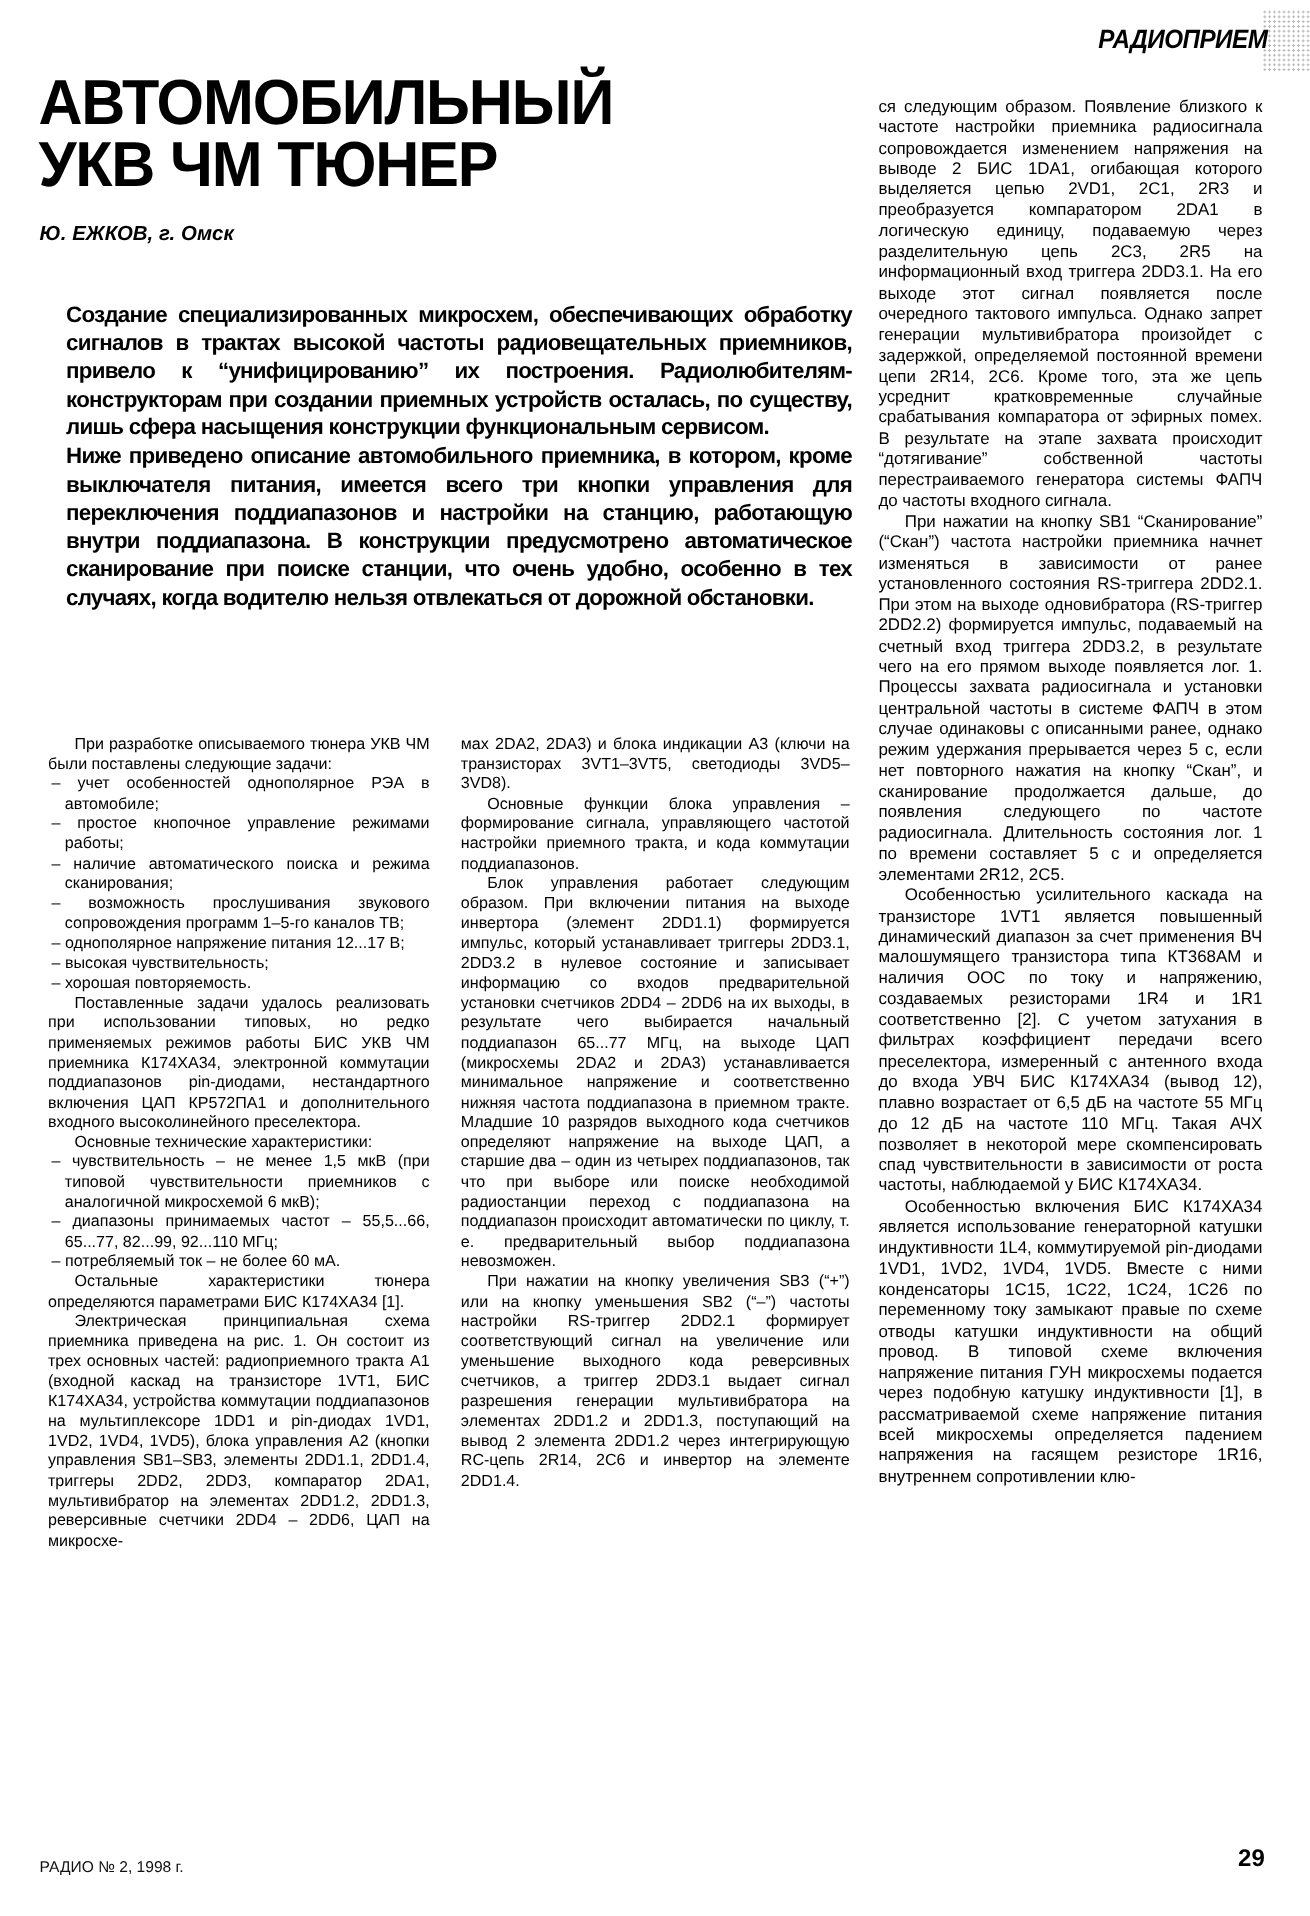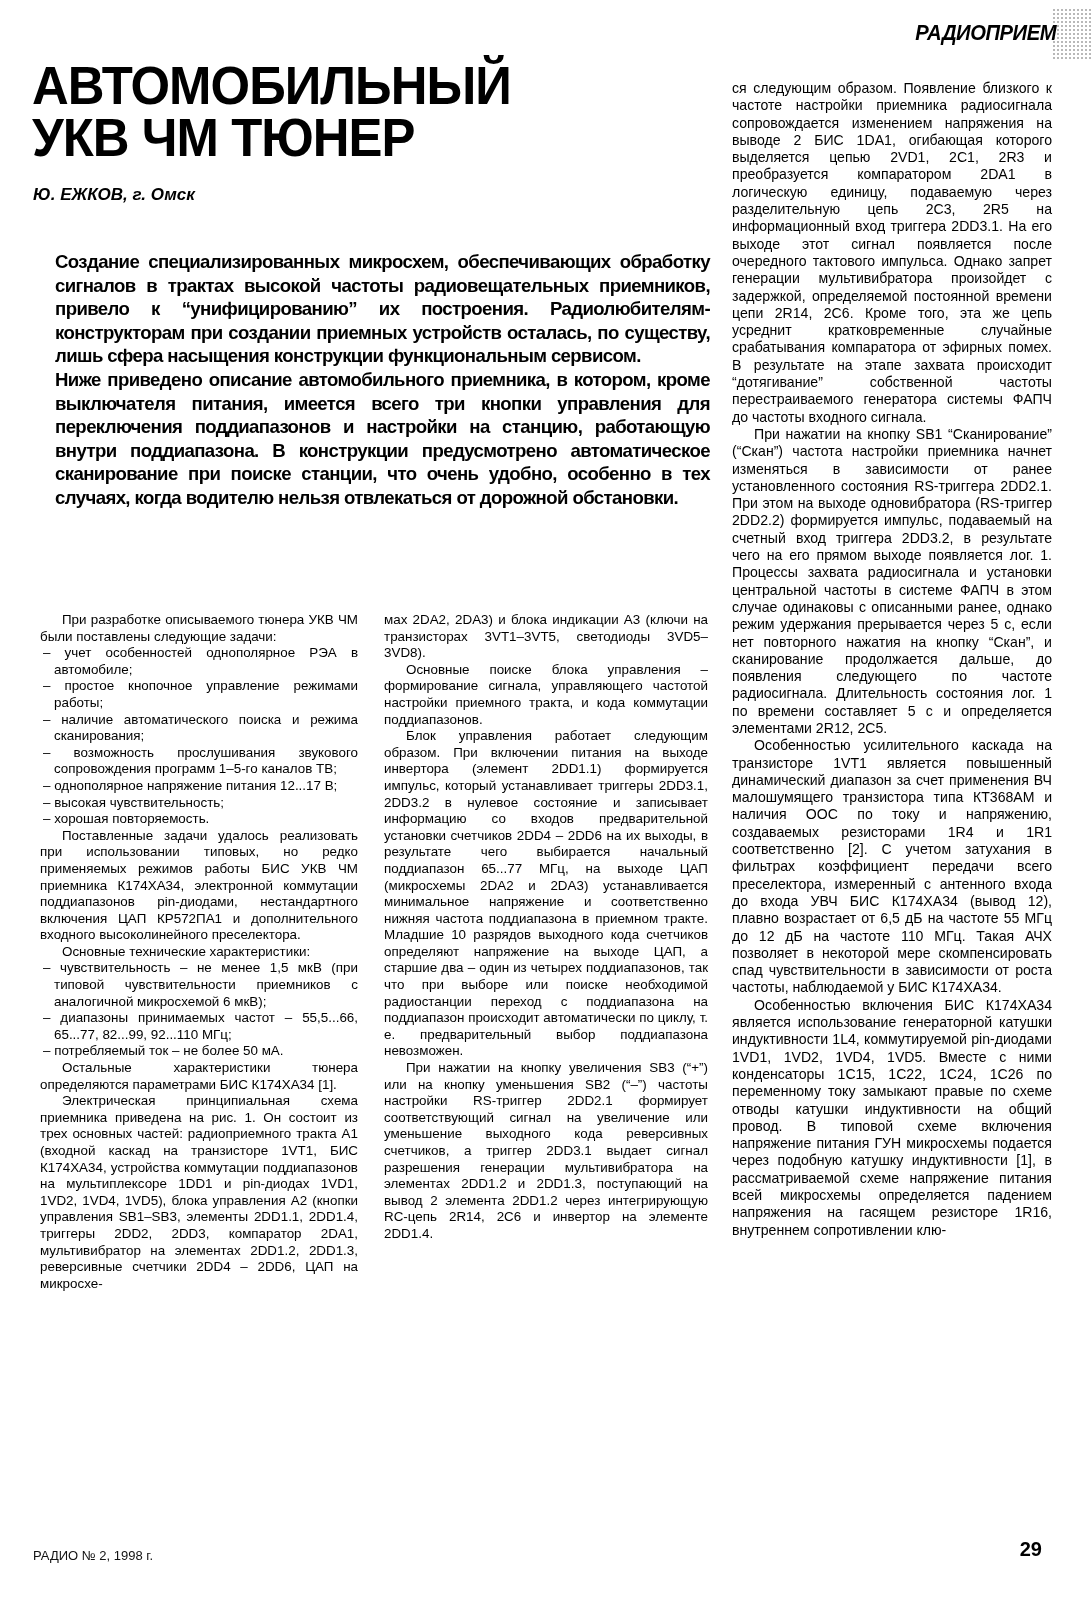--- a/index.html
+++ b/index.html
@@ -44,21 +44,21 @@
   .col ul { list-style: none; margin: 0; padding: 0; }
   .col li { padding-left: 14px; text-indent: -11px; text-align: justify; }
   .col li::before { content: "– "; }
   .col1 { left: 40px; top: 612px; width: 318px; }
   .col2 { left: 384px; top: 612px; width: 324px; }
   .col3 { left: 732px; top: 80px; width: 320px; font-size: 14.1px; line-height: 17.3px; }
   .footer-issue {
     position: absolute; left: 33px; top: 1548px; font-size: 13px; color: #111;
   }
   .page-number {
-    position: absolute; right: 50px; top: 1538px; font-size: 20px; font-weight: bold; color: #000;
+    position: absolute; right: 38px; top: 1538px; font-size: 20px; font-weight: bold; color: #000;
   }
 </style>
 </head>
 <body>
 
 <div class="section-dots"></div>
 <div class="section-label">РАДИОПРИЕМ</div>
 
 <div class="title">
   <div>АВТОМОБИЛЬНЫЙ</div>
@@ -81,29 +81,29 @@
     <li>возможность прослушивания звукового сопровождения программ 1–5-го каналов ТВ;</li>
     <li>однополярное напряжение питания 12...17 В;</li>
     <li>высокая чувствительность;</li>
     <li>хорошая повторяемость.</li>
   </ul>
   <p>Поставленные задачи удалось реализовать при использовании типовых, но редко применяемых режимов работы БИС УКВ ЧМ приемника К174ХА34, электронной коммутации поддиапазонов pin-диодами, нестандартного включения ЦАП КР572ПА1 и дополнительного входного высоколинейного преселектора.</p>
   <p>Основные технические характеристики:</p>
   <ul>
     <li>чувствительность – не менее 1,5 мкВ (при типовой чувствительности приемников с аналогичной микросхемой 6 мкВ);</li>
     <li>диапазоны принимаемых частот – 55,5...66, 65...77, 82...99, 92...110 МГц;</li>
-    <li>потребляемый ток – не более 50 мА.</li>
+    <li>потребляемый ток – не более 60 мА.</li>
   </ul>
   <p>Остальные характеристики тюнера определяются параметрами БИС К174ХА34 [1].</p>
   <p>Электрическая принципиальная схема приемника приведена на рис. 1. Он состоит из трех основных частей: радиоприемного тракта А1 (входной каскад на транзисторе 1VT1, БИС К174ХА34, устройства коммутации поддиапазонов на мультиплексоре 1DD1 и pin-диодах 1VD1, 1VD2, 1VD4, 1VD5), блока управления А2 (кнопки управления SB1–SB3, элементы 2DD1.1, 2DD1.4, триггеры 2DD2, 2DD3, компаратор 2DA1, мультивибратор на элементах 2DD1.2, 2DD1.3, реверсивные счетчики 2DD4 – 2DD6, ЦАП на микросхе-</p>
 </div>
 
 <div class="col col2">
   <p class="noind">мах 2DA2, 2DA3) и блока индикации А3 (ключи на транзисторах 3VT1–3VT5, светодиоды 3VD5–3VD8).</p>
-  <p>Основные поиске блока управления – формирование сигнала, управляющего частотой настройки приемного тракта, и кода коммутации поддиапазонов.</p>
+  <p>Основные функции блока управления – формирование сигнала, управляющего частотой настройки приемного тракта, и кода коммутации поддиапазонов.</p>
   <p>Блок управления работает следующим образом. При включении питания на выходе инвертора (элемент 2DD1.1) формируется импульс, который устанавливает триггеры 2DD3.1, 2DD3.2 в нулевое состояние и записывает информацию со входов предварительной установки счетчиков 2DD4 – 2DD6 на их выходы, в результате чего выбирается начальный поддиапазон 65...77 МГц, на выходе ЦАП (микросхемы 2DA2 и 2DA3) устанавливается минимальное напряжение и соответственно нижняя частота поддиапазона в приемном тракте. Младшие 10 разрядов выходного кода счетчиков определяют напряжение на выходе ЦАП, а старшие два – один из четырех поддиапазонов, так что при выборе или поиске необходимой радиостанции переход с поддиапазона на поддиапазон происходит автоматически по циклу, т. е. предварительный выбор поддиапазона невозможен.</p>
   <p>При нажатии на кнопку увеличения SB3 (“+”) или на кнопку уменьшения SB2 (“–”) частоты настройки RS-триггер 2DD2.1 формирует соответствующий сигнал на увеличение или уменьшение выходного кода реверсивных счетчиков, а триггер 2DD3.1 выдает сигнал разрешения генерации мультивибратора на элементах 2DD1.2 и 2DD1.3, поступающий на вывод 2 элемента 2DD1.2 через интегрирующую RC-цепь 2R14, 2C6 и инвертор на элементе 2DD1.4.</p>
 </div>
 
 <div class="col col3">
   <p class="noind">ся следующим образом. Появление близкого к частоте настройки приемника радиосигнала сопровождается изменением напряжения на выводе 2 БИС 1DA1, огибающая которого выделяется цепью 2VD1, 2C1, 2R3 и преобразуется компаратором 2DA1 в логическую единицу, подаваемую через разделительную цепь 2C3, 2R5 на информационный вход триггера 2DD3.1. На его выходе этот сигнал появляется после очередного тактового импульса. Однако запрет генерации мультивибратора произойдет с задержкой, определяемой постоянной времени цепи 2R14, 2C6. Кроме того, эта же цепь усреднит кратковременные случайные срабатывания компаратора от эфирных помех. В результате на этапе захвата происходит “дотягивание” собственной частоты перестраиваемого генератора системы ФАПЧ до частоты входного сигнала.</p>
   <p>При нажатии на кнопку SB1 “Сканирование” (“Скан”) частота настройки приемника начнет изменяться в зависимости от ранее установленного состояния RS-триггера 2DD2.1. При этом на выходе одновибратора (RS-триггер 2DD2.2) формируется импульс, подаваемый на счетный вход триггера 2DD3.2, в результате чего на его прямом выходе появляется лог. 1. Процессы захвата радиосигнала и установки центральной частоты в системе ФАПЧ в этом случае одинаковы с описанными ранее, однако режим удержания прерывается через 5 с, если нет повторного нажатия на кнопку “Скан”, и сканирование продолжается дальше, до появления следующего по частоте радиосигнала. Длительность состояния лог. 1 по времени составляет 5 с и определяется элементами 2R12, 2C5.</p>
   <p>Особенностью усилительного каскада на транзисторе 1VT1 является повышенный динамический диапазон за счет применения ВЧ малошумящего транзистора типа КТ368АМ и наличия ООС по току и напряжению, создаваемых резисторами 1R4 и 1R1 соответственно [2]. С учетом затухания в фильтрах коэффициент передачи всего преселектора, измеренный с антенного входа до входа УВЧ БИС К174ХА34 (вывод 12), плавно возрастает от 6,5 дБ на частоте 55 МГц до 12 дБ на частоте 110 МГц. Такая АЧХ позволяет в некоторой мере скомпенсировать спад чувствительности в зависимости от роста частоты, наблюдаемой у БИС К174ХА34.</p>
   <p>Особенностью включения БИС К174ХА34 является использование генераторной катушки индуктивности 1L4, коммутируемой pin-диодами 1VD1, 1VD2, 1VD4, 1VD5. Вместе с ними конденсаторы 1C15, 1C22, 1C24, 1C26 по переменному току замыкают правые по схеме отводы катушки индуктивности на общий провод. В типовой схеме включения напряжение питания ГУН микросхемы подается через подобную катушку индуктивности [1], в рассматриваемой схеме напряжение питания всей микросхемы определяется падением напряжения на гасящем резисторе 1R16, внутреннем сопротивлении клю-</p>
 </div>

